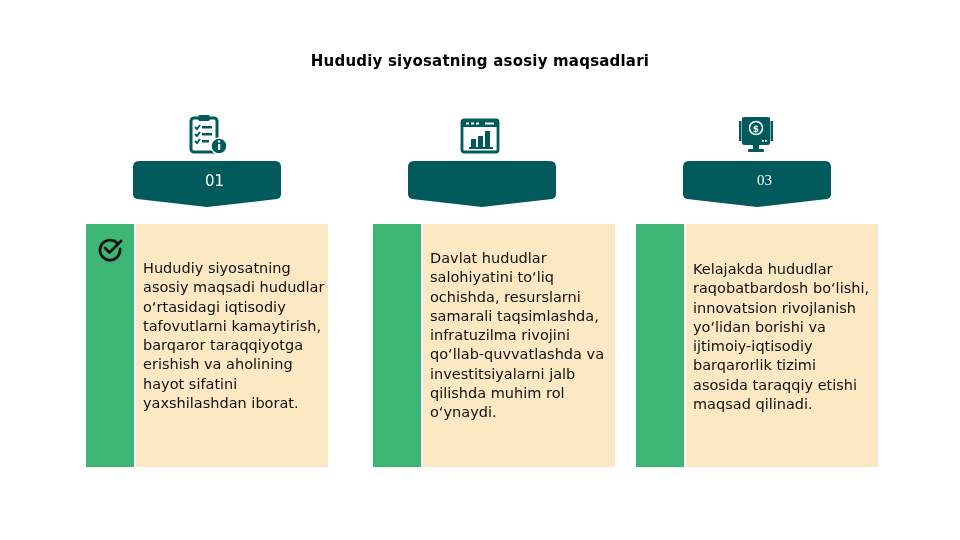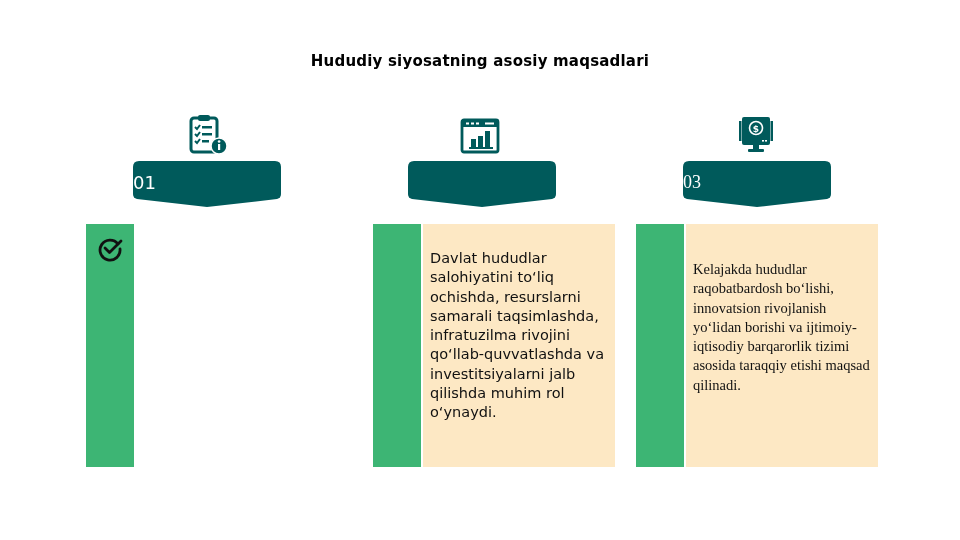--- a/index.html
+++ b/index.html
@@ -10,22 +10,22 @@
   }
   .title {
     position: absolute; left: 0; top: 52px; width: 960px;
     text-align: center; font-weight: bold; font-size: 15px; color: #000;
     letter-spacing: 0.2px;
   }
   .icon { position: absolute; top: 113px; width: 44px; height: 44px; }
   .banner { position: absolute; top: 161px; width: 148px; height: 47px; }
   .banner svg { position: absolute; left: 0; top: 0; }
   .banner .num {
-    position: absolute; left: 0; top: 11px; width: 163px; text-align: left;
-    color: #ffffff; font-size: 18px;
+    position: absolute; left: 0; top: 11px; width: 163px; text-align: center;
+    color: #ffffff; font-size: 15px;
   }
   .card { position: absolute; top: 224px; width: 242px; height: 243px; }
   .strip {
     position: absolute; left: 0; top: 0; width: 48px; height: 243px;
     background: #3db574;
   }
   .body {
     position: absolute; left: 50px; top: 0; width: 192px; height: 243px;
     background: #fde8c4;
   }
@@ -60,20 +60,23 @@
     <path d="M6 0 H142 Q148 0 148 6 V33 Q148 37 144 38 L74 46 L4 38 Q0 37 0 33 V6 Q0 0 6 0 Z" fill="#005a5b"></path>
   </svg>
   <div class="num">01</div>
 </div>
 <div class="card" style="left:86px;">
   <div class="strip">
     <svg class="check" viewBox="0 0 28 28">
       <path d="M22 9 A10 10 0 1 0 24 14" fill="none" stroke="#111" stroke-width="2.8" stroke-linecap="round"></path>
       <path d="M9 13 l4.5 4.5 L25 6" fill="none" stroke="#111" stroke-width="2.8" stroke-linecap="round" stroke-linejoin="round"></path>
     </svg>
+  </div>
+  <div class="body">
+    <div class="text" style="top:35px;">Hududiy siyosatning asosiy maqsadi hududlar o‘rtasidagi iqtisodiy tafovutlarni kamaytirish, barqaror taraqqiyotga erishish va aholining hayot sifatini yaxshilashdan iborat.</div>
   </div>
 </div>
 
 <div class="icon" style="left:459px;">
   <svg width="44" height="44" viewBox="0 0 44 44">
     <rect x="3" y="7" width="36" height="32" rx="2" fill="none" stroke="#005a5b" stroke-width="2.8"></rect>
     <rect x="3" y="7" width="36" height="7" fill="#005a5b"></rect>
     <rect x="7" y="9.5" width="3" height="2" fill="#fff"></rect>
     <rect x="12" y="9.5" width="3" height="2" fill="#fff"></rect>
     <rect x="17" y="9.5" width="3" height="2" fill="#fff"></rect>
@@ -111,15 +114,15 @@
 </div>
 <div class="banner" style="left:683px;font-family:Liberation Serif, serif;">
   <svg width="148" height="47" viewBox="0 0 148 47">
     <path d="M6 0 H142 Q148 0 148 6 V33 Q148 37 144 38 L74 46 L4 38 Q0 37 0 33 V6 Q0 0 6 0 Z" fill="#005a5b"></path>
   </svg>
   <div class="num">03</div>
 </div>
 <div class="card" style="left:636px;">
   <div class="strip"></div>
   <div class="body">
-    <div class="text" style="top:36px;font-family:Liberation Serif, serif;">Kelajakda hududlar raqobatbardosh bo‘lishi, innovatsion rivojlanish yo‘lidan borishi va ijtimoiy-iqtisodiy barqarorlik tizimi asosida taraqqiy etishi maqsad qilinadi.</div>
+    <div class="text" style="top:36px;">Kelajakda hududlar raqobatbardosh bo‘lishi, innovatsion rivojlanish yo‘lidan borishi va ijtimoiy-iqtisodiy barqarorlik tizimi asosida taraqqiy etishi maqsad qilinadi.</div>
   </div>
 </div>
 
 </body></html>

